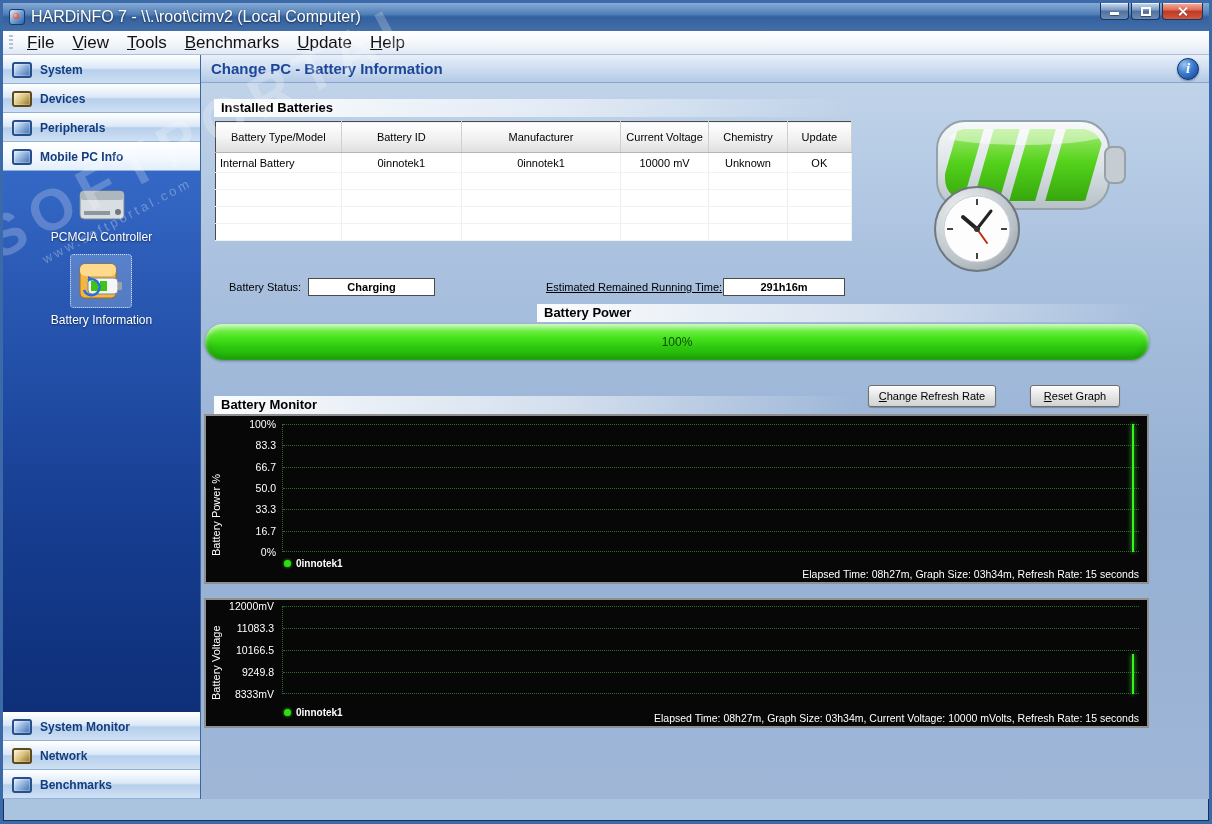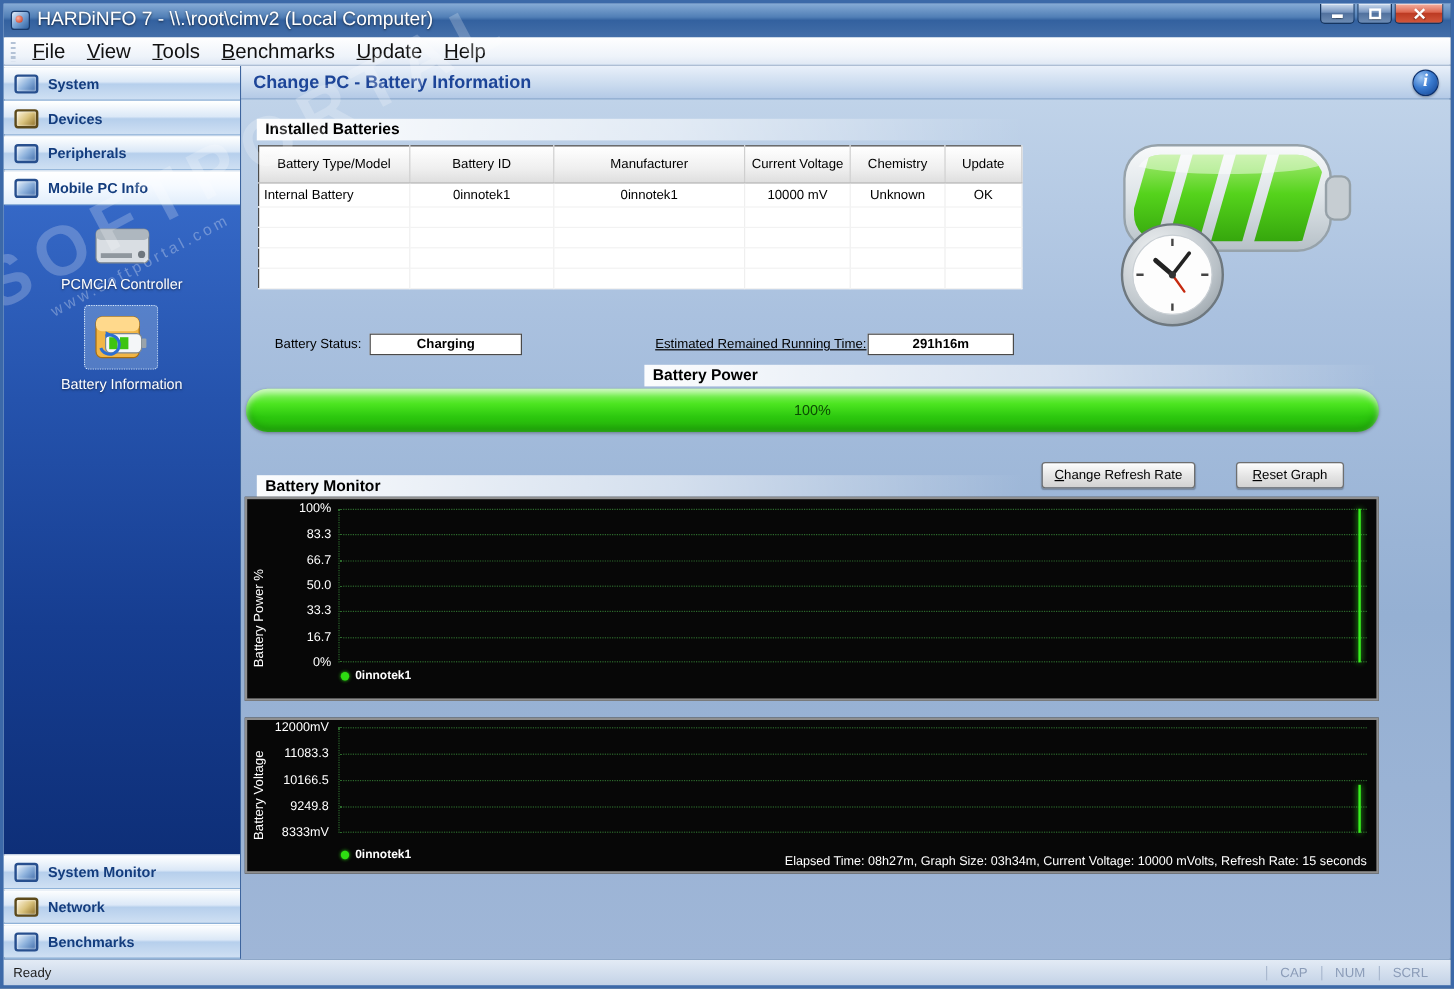--- a/index.html
+++ b/index.html
@@ -330,20 +330,21 @@
             <div class="gridline" style="top:64px;"></div>
             <div class="gridline" style="top:85px;"></div>
             <div class="gridline" style="top:107px;"></div>
             <div class="gridline" style="top:127px;"></div>
             <div class="dataline" style="top:0; height:100%;"></div>
           </div>
           <div class="legend" style="left:78px; bottom:13px;">
             <div class="legend-dot"></div>
             <span>0innotek1</span>
           </div>
+          <div class="graph-footer" style="bottom:2px;">Elapsed Time: 08h27m, Graph Size: 03h34m, Refresh Rate: 15 seconds</div>
         </div>
 
         <div class="graph" style="top:515px; height:130px;">
           <div class="ylabel">Battery Voltage</div>
           <span class="ytick" style="left:22px; top:0;">12000mV</span>
           <span class="ytick" style="left:22px; top:22px;">11083.3</span>
           <span class="ytick" style="left:22px; top:44px;">10166.5</span>
           <span class="ytick" style="left:22px; top:66px;">9249.8</span>
           <span class="ytick" style="left:22px; top:88px;">8333mV</span>
           <div class="plot" style="left:76px; top:6px; right:8px; height:88px;">
@@ -406,27 +407,19 @@
             <line x1="54" y1="118" x2="68" y2="100" stroke="#222" stroke-width="3" stroke-linecap="round"></line>
             <line x1="54" y1="118" x2="64" y2="132" stroke="#c62a10" stroke-width="2" stroke-linecap="round"></line>
             <circle cx="54" cy="118" r="3" fill="#333"></circle>
           </svg>
         </div>
 
       </div>
     </div>
   </div>
 
-  <div class="statusbar">
-    <span>Ready</span>
-    <div class="status-cells">
-      <span class="status-cell">CAP</span>
-      <span class="status-cell">NUM</span>
-      <span class="status-cell">SCRL</span>
-    </div>
-  </div>
 
   <div class="watermark">
     <div class="wm-big">SOFTPORTAL</div>
     <div class="wm-small">www.softportal.com</div>
   </div>
 
 </div>
 
 </body></html>

